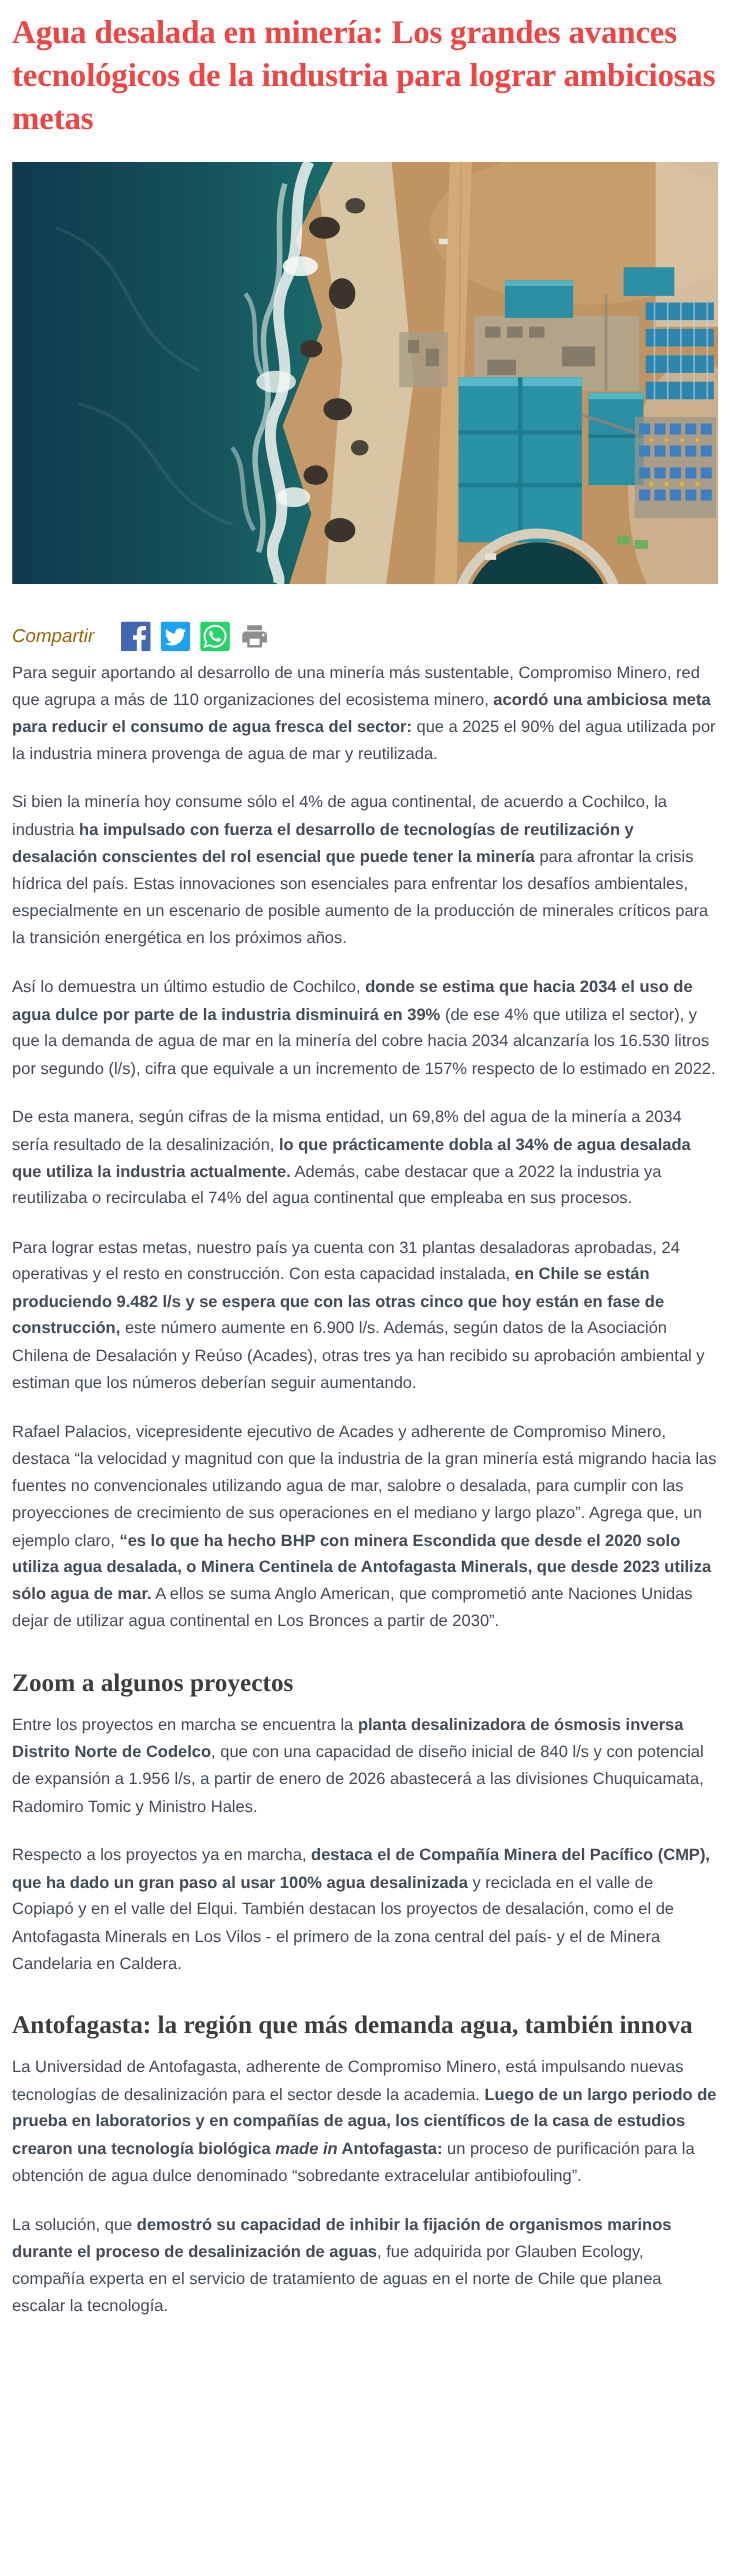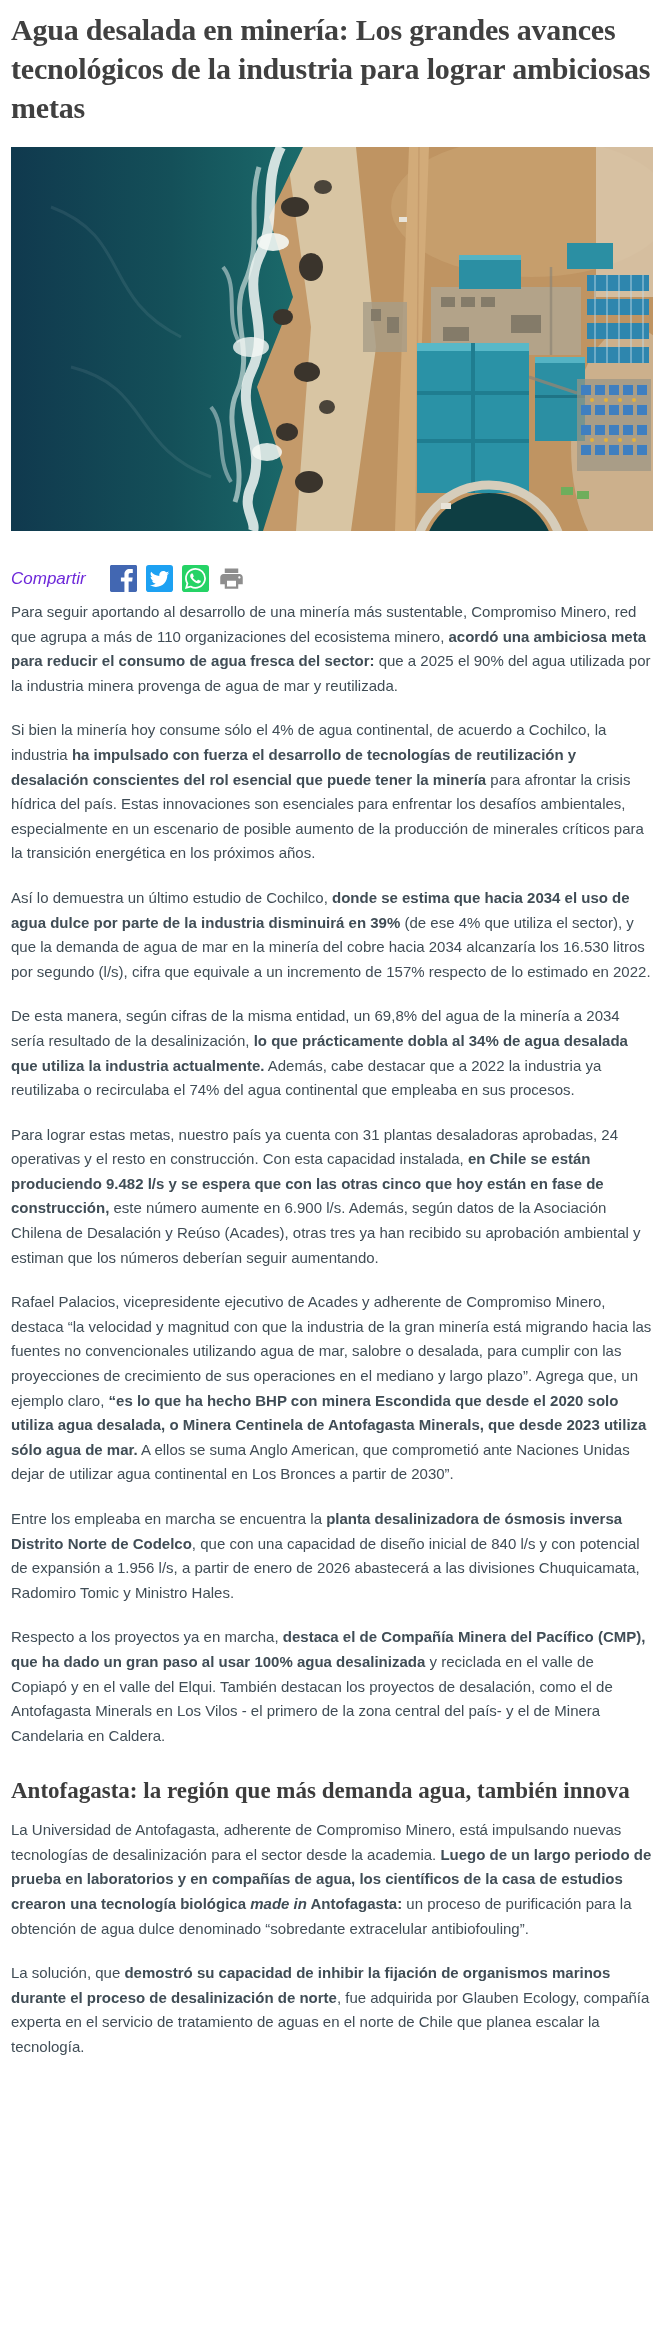--- a/index.html
+++ b/index.html
@@ -4,30 +4,30 @@
 <style>
   html, body { margin:0; padding:0; background:#ffffff; }
   body { font-family:"Liberation Sans", sans-serif; -webkit-font-smoothing:antialiased; }
   .page { width:664px; box-sizing:border-box; padding:8px 11px 28px; background:#fff; }
 
   h1.article-title {
     font-family:"Liberation Serif", serif;
     font-weight:700;
     font-size:30px;
     line-height:1.3;
-    color:#404040;
+    color:#ef4444;
     margin:2px 0 20px;
     letter-spacing:-0.2px;
   }
 
   .hero-wrap { width:642px; height:384px; overflow:hidden; }
   .hero-wrap svg { display:block; }
 
   .share-row { display:flex; align-items:center; gap:9px; margin:34px 0 8px; }
-  .share-label { font-style:italic; font-size:17px; color:#6d28d9; margin-right:15px; }
+  .share-label { font-style:italic; font-size:17px; color:#a16207; margin-right:15px; }
   .share-btn { width:27px; height:27px; display:inline-flex; cursor:pointer; padding:0; border:none; background:none; }
   .share-btn svg { width:27px; height:27px; }
 
   .lead-paragraph {
     font-family:"Liberation Serif", serif;
     font-weight:700;
     font-size:19.5px;
     line-height:1.48;
     color:#3d3d3d;
     margin:24px 0 22px;
@@ -223,20 +223,21 @@
     </button>
   </div>
 
   <div>
       <p class="body-paragraph"><span>Para seguir aportando al desarrollo de una minería más sustentable, Compromiso Minero, red que agrupa a más de 110 organizaciones del ecosistema minero, </span><span class="seg-bold">acordó una ambiciosa meta para reducir el consumo de agua fresca del sector:</span><span> que a 2025 el 90% del agua utilizada por la industria minera provenga de agua de mar y reutilizada.</span></p>
       <p class="body-paragraph"><span>Si bien la minería hoy consume sólo el 4% de agua continental, de acuerdo a Cochilco,  la industria </span><span class="seg-bold">ha impulsado con fuerza el desarrollo de tecnologías de reutilización y desalación conscientes del rol esencial que puede tener la minería</span><span> para afrontar la crisis hídrica del país. Estas innovaciones son esenciales para enfrentar los desafíos ambientales, especialmente en un escenario de posible aumento de la producción de minerales críticos para la transición energética en los próximos años.</span></p>
       <p class="body-paragraph"><span>Así lo demuestra un último estudio de Cochilco, </span><span class="seg-bold">donde se estima que hacia 2034 el uso de agua dulce por parte de la industria disminuirá en 39%</span><span> (de ese 4% que utiliza el sector), y que la demanda de agua de mar en la minería del cobre hacia 2034 alcanzaría los 16.530 litros por segundo (l/s), cifra que equivale a un incremento de 157% respecto de lo estimado en 2022.</span></p>
       <p class="body-paragraph"><span>De esta manera, según cifras de la misma entidad, un 69,8% del agua de la minería a 2034 sería resultado de la desalinización, </span><span class="seg-bold">lo que prácticamente dobla al 34% de agua desalada que utiliza la industria actualmente.</span><span> Además, cabe destacar que a 2022 la industria ya reutilizaba o recirculaba el 74% del agua continental que empleaba en sus procesos.</span></p>
       <p class="body-paragraph"><span>Para lograr estas metas, nuestro país ya cuenta con 31 plantas desaladoras aprobadas, 24 operativas y el resto en construcción. Con esta capacidad instalada, </span><span class="seg-bold">en Chile se están produciendo 9.482 l/s y se espera que con las otras cinco que hoy están en fase de construcción,</span><span> este número aumente en 6.900 l/s. Además, según datos de la Asociación Chilena de Desalación y Reúso (Acades), otras tres ya han recibido su aprobación ambiental y estiman que los números deberían seguir aumentando.</span></p>
       <p class="body-paragraph"><span>Rafael Palacios, vicepresidente ejecutivo de Acades y adherente de Compromiso Minero, destaca “la velocidad y magnitud con que la industria de la gran minería está migrando hacia las fuentes no convencionales utilizando agua de mar, salobre o desalada, para cumplir con las proyecciones de crecimiento de sus operaciones en el mediano y largo plazo”. Agrega que, un ejemplo claro, </span><span class="seg-bold">“es lo que ha hecho BHP con minera Escondida que desde el 2020 solo utiliza agua desalada, o Minera Centinela de Antofagasta Minerals, que desde 2023 utiliza sólo agua de mar.</span><span> A ellos se suma Anglo American, que comprometió ante Naciones Unidas dejar de utilizar agua continental en Los Bronces a partir de 2030”.</span></p>
-      <p class="body-paragraph"><span>Entre los empleaba en marcha se encuentra la </span><span class="seg-bold">planta desalinizadora de ósmosis inversa Distrito Norte de Codelco</span><span>, que con una capacidad de diseño inicial de 840 l/s y con potencial de expansión a 1.956 l/s, a partir de enero de 2026 abastecerá a las divisiones Chuquicamata, Radomiro Tomic y Ministro Hales.</span></p>
+      <h2 class="section-heading">Zoom a algunos proyectos</h2>
+      <p class="body-paragraph"><span>Entre los proyectos en marcha se encuentra la </span><span class="seg-bold">planta desalinizadora de ósmosis inversa Distrito Norte de Codelco</span><span>, que con una capacidad de diseño inicial de 840 l/s y con potencial de expansión a 1.956 l/s, a partir de enero de 2026 abastecerá a las divisiones Chuquicamata, Radomiro Tomic y Ministro Hales.</span></p>
       <p class="body-paragraph"><span>Respecto a los proyectos ya en marcha, </span><span class="seg-bold">destaca el de Compañía Minera del Pacífico (CMP), que ha dado un gran paso al usar 100% agua desalinizada</span><span> y reciclada en el valle de Copiapó y en el valle del Elqui. También destacan los proyectos de desalación, como el de Antofagasta Minerals en Los Vilos - el primero de la zona central del país- y el de Minera Candelaria en Caldera.</span></p>
       <h2 class="section-heading">Antofagasta: la región que más demanda agua, también innova</h2>
       <p class="body-paragraph"><span>La Universidad de Antofagasta, adherente de Compromiso Minero, está impulsando nuevas tecnologías de desalinización para el sector desde la academia. </span><span class="seg-bold">Luego de un largo periodo de prueba en laboratorios y en compañías de agua, los científicos de la casa de estudios crearon una tecnología biológica </span><span class="seg-bold seg-italic">made in</span><span class="seg-bold"> Antofagasta:</span><span> un proceso de purificación para la obtención de agua dulce denominado “sobredante extracelular antibiofouling”.</span></p>
-      <p class="body-paragraph"><span>La solución, que </span><span class="seg-bold">demostró su capacidad de inhibir la fijación de organismos marinos durante el proceso de desalinización de norte</span><span>, fue adquirida por Glauben Ecology, compañía experta en el servicio de tratamiento de aguas en el norte de Chile que planea escalar la tecnología.</span></p>
+      <p class="body-paragraph"><span>La solución, que </span><span class="seg-bold">demostró su capacidad de inhibir la fijación de organismos marinos durante el proceso de desalinización de aguas</span><span>, fue adquirida por Glauben Ecology, compañía experta en el servicio de tratamiento de aguas en el norte de Chile que planea escalar la tecnología.</span></p>
     </div>
 
 </div>
 
 </body></html>

